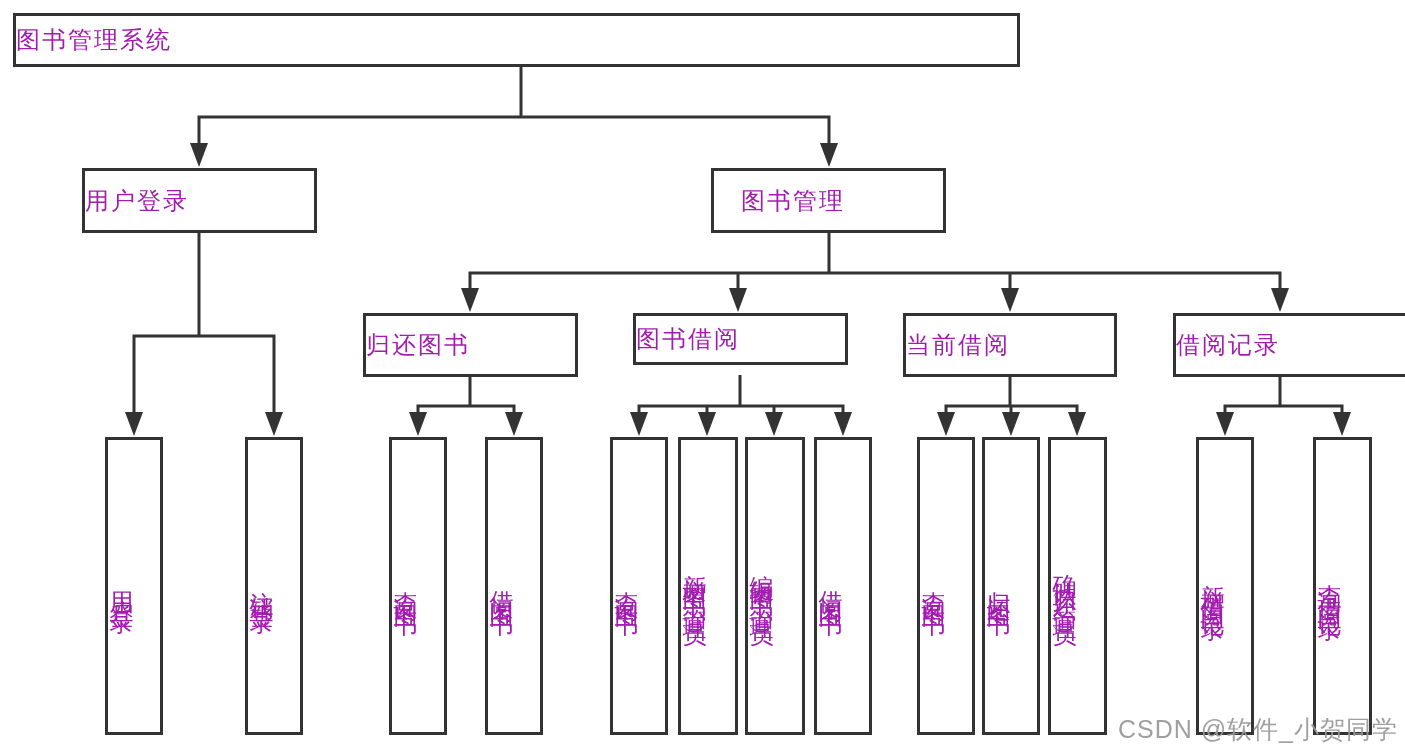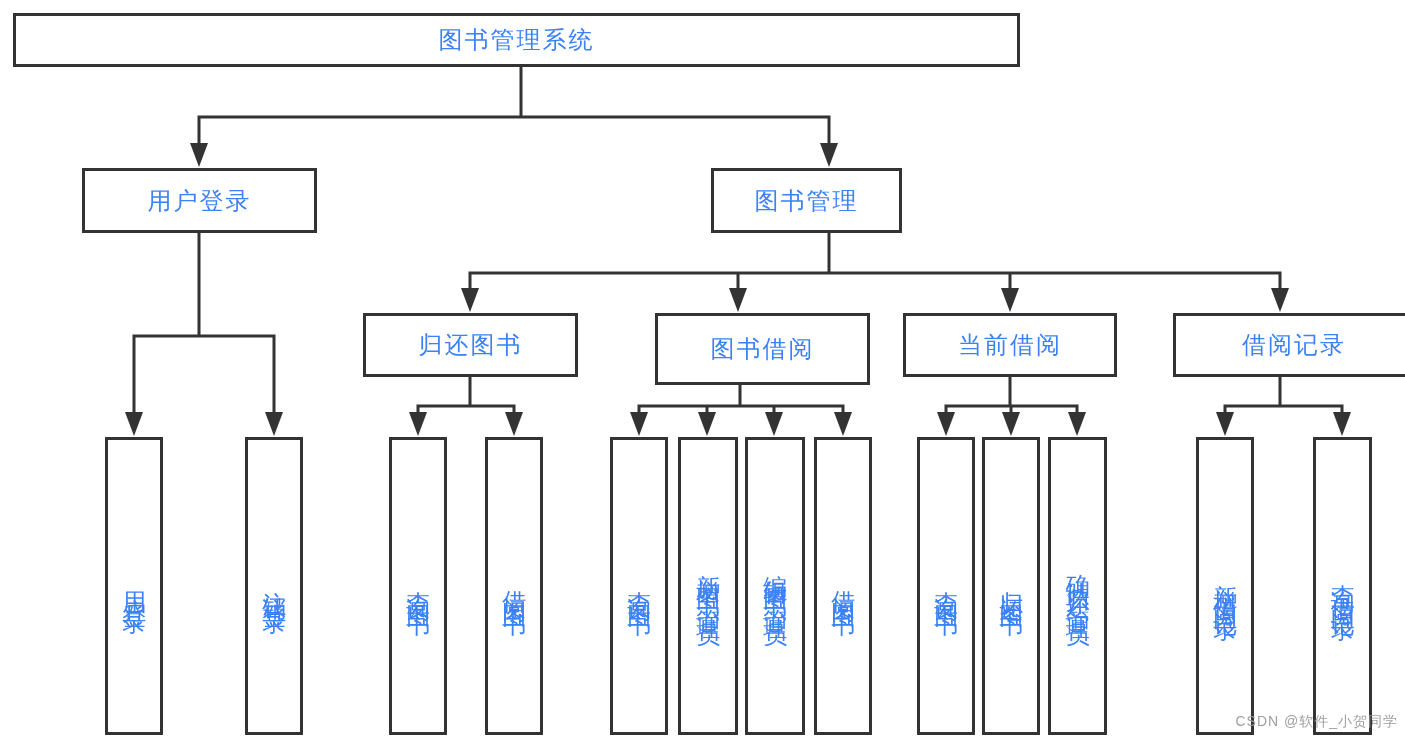--- a/index.html
+++ b/index.html
@@ -20,22 +20,21 @@
     width: 1405px;
     height: 747px;
   }
   .node {
     position: absolute;
     box-sizing: border-box;
     border: 3px solid #333333;
     background: #ffffff;
     display: flex;
     align-items: center;
-    justify-content: center;
-    color: #3b82f6;
+    color: #a21caf;
   }
   .hbox {
     font-size: 24px;
     letter-spacing: 2px;
   }
   .hbox .label { white-space: nowrap; }
   .vbox {
     top: 437px;
     width: 58px;
     height: 298px;
@@ -45,21 +44,21 @@
     writing-mode: vertical-lr;
     text-orientation: mixed;
     letter-spacing: 7px;
     line-height: 1.1;
     white-space: nowrap;
   }
   .watermark {
     position: absolute;
     right: 7px;
     top: 713px;
-    font-size: 14px;
+    font-size: 25px;
     letter-spacing: 1px;
     color: rgba(154,154,154,0.95);
     z-index: 10;
     white-space: nowrap;
   }
 </style>
 </head>
 <body>
 
 <div class="canvas">
@@ -104,28 +103,28 @@
     </g>
   </svg>
 
   <div class="node hbox" style="left:13px; top:13px; width:1007px; height:54px;">
     <span class="label">图书管理系统</span>
   </div>
 
   <div class="node hbox" style="left:82px; top:168px; width:235px; height:65px;">
     <span class="label">用户登录</span>
   </div>
-  <div class="node hbox" style="left:711px; top:168px; width:191px; height:65px;">
+  <div class="node hbox" style="left:711px; top:168px; width:235px; height:65px;padding-left:27px;">
     <span class="label">图书管理</span>
   </div>
 
   <div class="node hbox" style="left:363px; top:313px; width:215px; height:64px;">
     <span class="label">归还图书</span>
   </div>
-  <div class="node hbox" style="left:655px; top:313px; width:215px; height:72px;">
+  <div class="node hbox" style="left:633px; top:313px; width:215px; height:52px;">
     <span class="label">图书借阅</span>
   </div>
   <div class="node hbox" style="left:903px; top:313px; width:214px; height:64px;">
     <span class="label">当前借阅</span>
   </div>
   <div class="node hbox" style="left:1173px; top:313px; width:242px; height:64px;">
     <span class="label">借阅记录</span>
   </div>
 
   <div class="node vbox" style="left:105px;">

